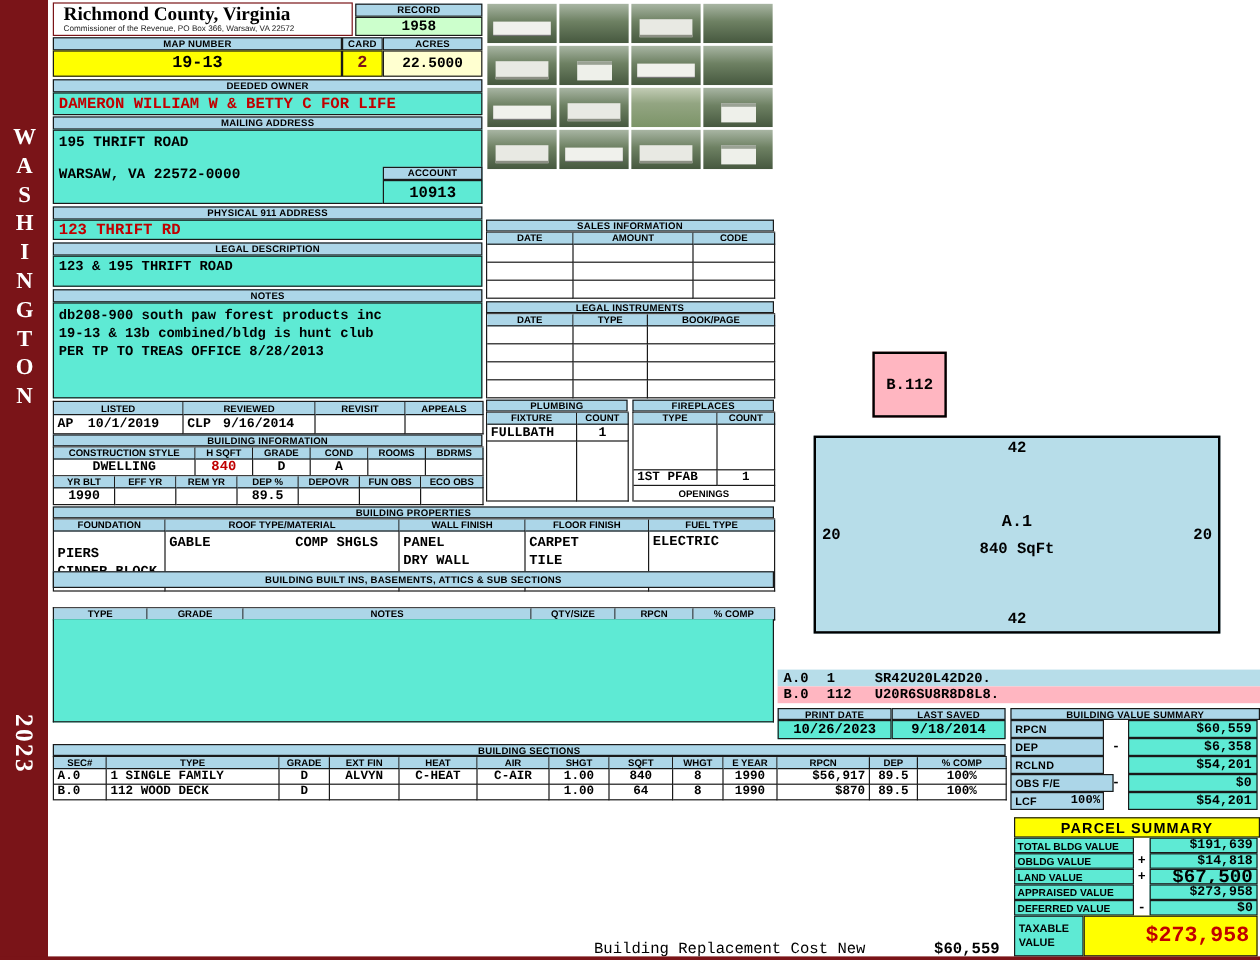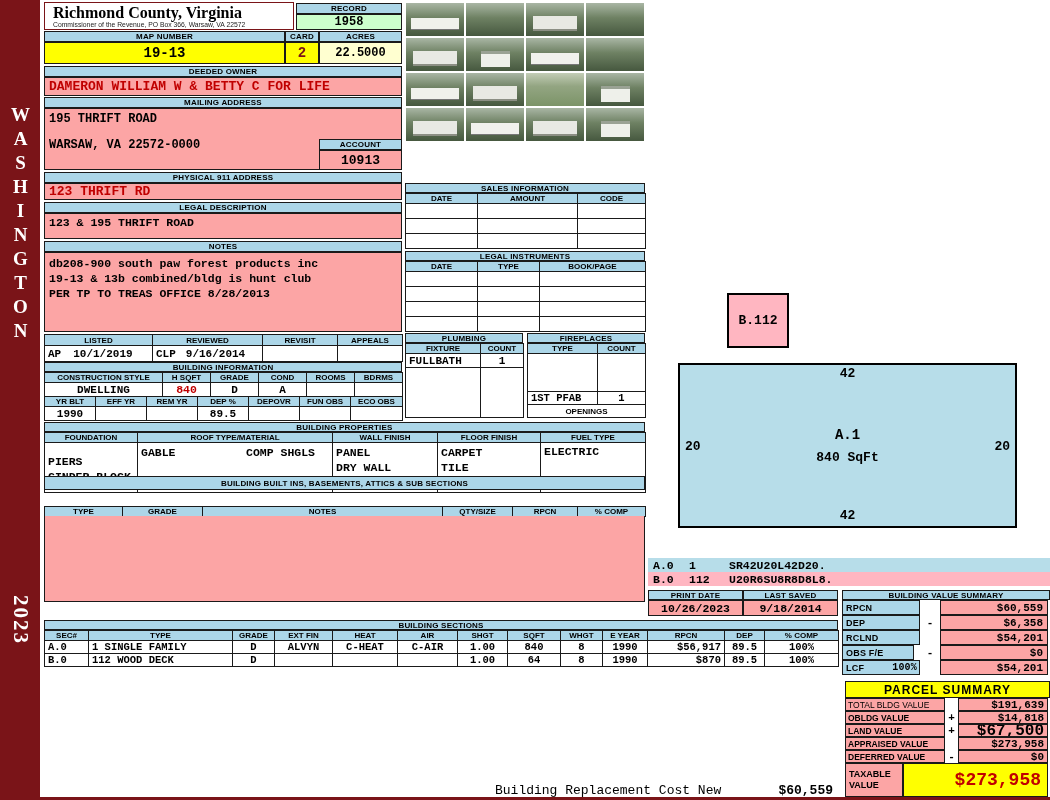--- a/index.html
+++ b/index.html
@@ -8,21 +8,21 @@
         font-family:"Liberation Sans",sans-serif;color:#000}
   .abs{position:absolute}
   .mono{font-family:"Liberation Mono","DejaVu Sans Mono",monospace}
   .fx{display:flex;align-items:center}
   .c{justify-content:center}
   .r{justify-content:flex-end}
   .red{color:#c00000}
   .maroon-text{color:#7a1418}
   .bar{position:absolute;background:#acd6e8;border:1px solid #1a1a1a;display:flex;align-items:center;
        justify-content:center;font-size:8px;font-weight:bold;letter-spacing:.2px;white-space:nowrap;overflow:hidden}
-  .box{position:absolute;border:1px solid #1a1a1a;background:#fca5a5;overflow:hidden}
+  .box{position:absolute;border:1px solid #1a1a1a;background:#5eead4;overflow:hidden}
   .g{position:absolute;display:grid;background:#fff;border-top:1px solid #1a1a1a;border-left:1px solid #1a1a1a}
   .g>div{border-right:1px solid #1a1a1a;border-bottom:1px solid #1a1a1a;display:flex;align-items:center;
          white-space:nowrap;overflow:hidden;padding:0 3px;font-size:10.5px}
   .g>div.h{background:#acd6e8;font-size:8px;font-weight:bold;justify-content:center;padding:0 1px}
   .sidebar{position:absolute;left:0;top:0;width:40px;height:800px;background:#7a1418}
   .side-state{position:absolute;top:84px;left:0;width:40px;height:280px;display:flex;align-items:center;justify-content:center;
       writing-mode:vertical-rl;text-orientation:upright;color:#fff;font-family:"Liberation Serif",serif;
       font-weight:bold;font-size:19px;letter-spacing:3px}
   .side-year{position:absolute;top:578px;left:0;width:40px;height:84px;display:flex;align-items:center;justify-content:center;
       writing-mode:vertical-rl;color:#fff;font-family:"Liberation Serif",serif;font-weight:bold;font-size:21px;letter-spacing:2px}
@@ -293,21 +293,21 @@
   <div class="abs fx c mono" style="left:920px;top:615px;width:20px;height:15px;font-weight:bold;font-size:11px">-</div>
   <div class="box fx r mono" style="left:940px;top:615px;width:108px;height:15px;font-weight:bold;font-size:11px;padding-right:4px">$6,358</div>
 
   <div class="bar" style="left:842px;top:630px;width:78px;height:15px;justify-content:flex-start;padding-left:3px;font-size:9px">
     <span>RCLND</span>
     <span class="mono" style="margin-left:auto;font-size:10px;padding-right:2px"></span>
   </div>
   <div class="abs fx c mono" style="left:920px;top:630px;width:20px;height:15px;font-weight:bold;font-size:11px"></div>
   <div class="box fx r mono" style="left:940px;top:630px;width:108px;height:15px;font-weight:bold;font-size:11px;padding-right:4px">$54,201</div>
 
-  <div class="bar" style="left:842px;top:645px;width:72px;height:15px;justify-content:flex-start;padding-left:3px;font-size:9px">
+  <div class="bar" style="left:842px;top:645px;width:86px;height:15px;justify-content:flex-start;padding-left:3px;font-size:9px">
     <span>OBS F/E</span>
     <span class="mono" style="margin-left:auto;font-size:10px;padding-right:2px"></span>
   </div>
   <div class="abs fx c mono" style="left:920px;top:645px;width:20px;height:15px;font-weight:bold;font-size:11px">-</div>
   <div class="box fx r mono" style="left:940px;top:645px;width:108px;height:15px;font-weight:bold;font-size:11px;padding-right:4px">$0</div>
 
   <div class="bar" style="left:842px;top:660px;width:78px;height:15px;justify-content:flex-start;padding-left:3px;font-size:9px">
     <span>LCF</span>
     <span class="mono" style="margin-left:auto;font-size:10px;padding-right:2px;font-weight:bold">100%</span>
   </div>
@@ -354,21 +354,21 @@
     <div class="mono c" style="font-weight:bold">64</div>
     <div class="mono c" style="font-weight:bold">8</div>
     <div class="mono c" style="font-weight:bold">1990</div>
     <div class="mono r" style="font-weight:bold">$870</div>
     <div class="mono c" style="font-weight:bold">89.5</div>
     <div class="mono c" style="font-weight:bold">100%</div>
   </div>
 
   <div class="box fx c" style="left:845px;top:681px;width:205px;height:17px;background:#ffff00;font-weight:bold;font-size:12px;letter-spacing:1px">PARCEL SUMMARY</div>
 
-  <div class="box fx" style="left:845px;top:698px;width:100px;height:13px;font-weight:normal;font-size:8.5px;padding-left:2px">TOTAL BLDG VALUE</div>
+  <div class="box fx" style="left:845px;top:698px;width:100px;height:13px;font-weight:bold;font-size:8.5px;padding-left:2px">TOTAL BLDG VALUE</div>
   <div class="abs fx c mono" style="left:945px;top:698px;width:13px;height:13px;font-weight:bold;font-size:11px"></div>
   <div class="box fx r mono" style="left:958px;top:698px;width:90px;height:13px;font-weight:bold;font-size:11px;padding-right:3px">$191,639</div>
 
   <div class="box fx" style="left:845px;top:711px;width:100px;height:13px;font-weight:bold;font-size:8.5px;padding-left:2px">OBLDG VALUE</div>
   <div class="abs fx c mono" style="left:945px;top:711px;width:13px;height:13px;font-weight:bold;font-size:11px">+</div>
   <div class="box fx r mono" style="left:958px;top:711px;width:90px;height:13px;font-weight:bold;font-size:11px;padding-right:3px">$14,818</div>
 
   <div class="box fx" style="left:845px;top:724px;width:100px;height:13px;font-weight:bold;font-size:8.5px;padding-left:2px">LAND VALUE</div>
   <div class="abs fx c mono" style="left:945px;top:724px;width:13px;height:13px;font-weight:bold;font-size:11px">+</div>
   <div class="box fx r mono" style="left:958px;top:724px;width:90px;height:13px;font-weight:bold;font-size:16px;padding-right:3px">$67,500</div>

